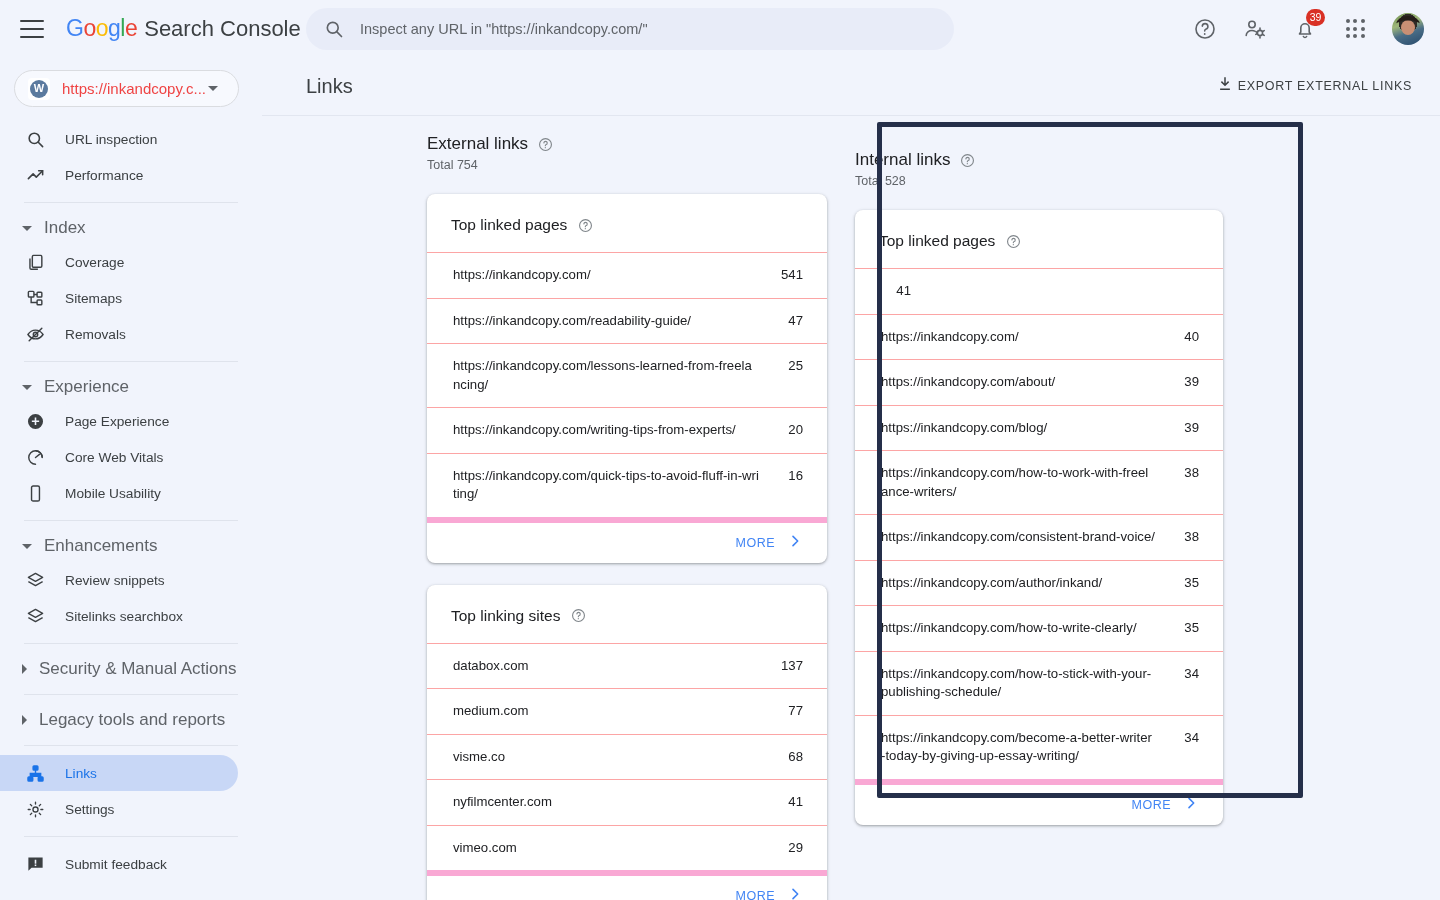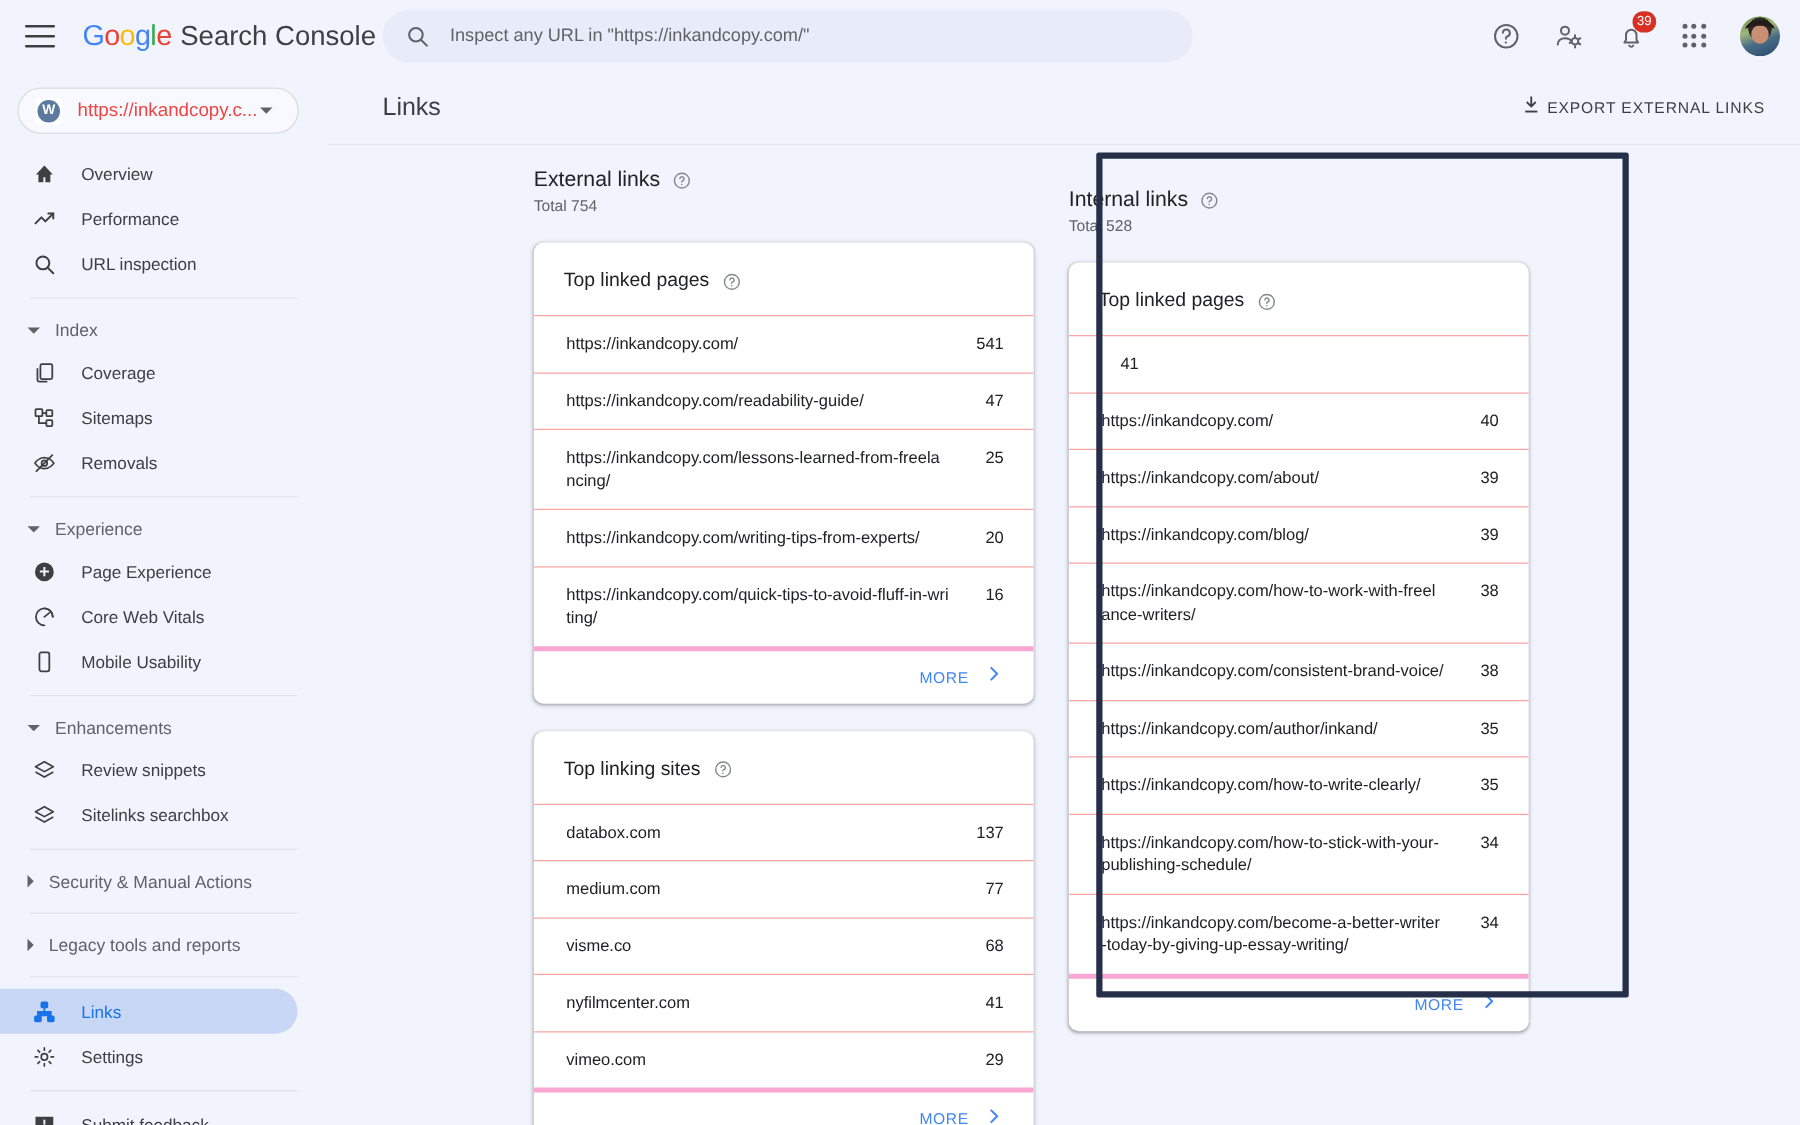--- a/index.html
+++ b/index.html
@@ -120,21 +120,21 @@
 
   .divider { height: 1px; background: #dfe3ec; margin: 9px 24px 9px 24px; }
 
   .grouphdr {
     display: flex; align-items: center;
     height: 32px; padding-left: 22px; cursor: pointer;
   }
   .tri { width: 0; height: 0; margin-right: 12px; }
   .tri.open { border-left: 5px solid transparent; border-right: 5px solid transparent; border-top: 5px solid #5f6368; }
   .tri.closed { border-top: 5px solid transparent; border-bottom: 5px solid transparent; border-left: 5px solid #5f6368; }
-  .grouphdr .glabel { font-size: 14px; color: #5f6368; }
+  .grouphdr .glabel { font-size: 17px; color: #5f6368; }
 
   
   .main { position: absolute; top: 57px; left: 262px; width: 1178px; height: 843px; }
   .page-head {
     height: 58px; display: flex; align-items: center;
     padding: 0 28px 0 44px;
   }
   .page-title { font-size: 20px; color: #3c4043; font-weight: 400; }
   .export-btn {
     margin-left: auto; display: flex; align-items: center; cursor: pointer;
@@ -165,21 +165,21 @@
   .row {
     display: flex; align-items: flex-start;
     border-top: 1px solid #fca5a5;
     padding: 13px 24px 13px 26px;
     min-height: 43px; cursor: pointer;
   }
   .row:first-of-type { border-top: 1px solid #ecedef; }
   .row-url { font-size: 13.2px; color: #202124; line-height: 18.5px; flex: 1; word-break: break-all; padding-right: 14px; }
   .row-count { font-size: 13.2px; color: #202124; line-height: 18.5px; min-width: 30px; text-align: right; }
   .more-row {
-    border-top: 4px solid #f9a8d4;
+    border-top: 6px solid #f9a8d4;
     height: 46px; display: flex; align-items: center; justify-content: flex-end;
     padding-right: 24px; gap: 12px; cursor: pointer;
   }
   .more-label { font-size: 12.5px; color: #4285f4; font-weight: 500; letter-spacing: 0.5px; }
 
   .help-icon { display: inline-flex; }
 
   
   .highlight-box {
     position: absolute; left: 877px; top: 122px;
@@ -258,47 +258,39 @@
   <div class="property">
     <span class="wp-icon">
         <span class="wp-circle">W</span>
       </span>
     <span class="property-label">https://inkandcopy.c...</span>
     <span class="caret-down"></span>
   </div>
 
   <div class="navlist">
 
-    <div class="navitem">
-      <span class="nicon">
-        <svg width="19" height="19" viewBox="0 0 24 24" fill="#3c4043">
-            <path d="M11 20v-5h2v5h5v-8h2.5L12 3 3.5 12H6v8z"></path>
-          </svg>
-      </span>
-      <span class="nlabel">Overview</span>
+
+    <div class="navitem">
+      <span class="nicon">
+        <svg width="19" height="19" viewBox="0 0 24 24" fill="none" stroke="#3c4043" stroke-width="2">
+            <circle cx="10.5" cy="10.5" r="6.5"></circle>
+            <line x1="15.5" y1="15.5" x2="21" y2="21" stroke-linecap="round"></line>
+          </svg>
+      </span>
+      <span class="nlabel">URL inspection</span>
     </div>
 
     <div class="navitem">
       <span class="nicon">
         <svg width="19" height="19" viewBox="0 0 24 24" fill="none" stroke="#3c4043" stroke-width="2" stroke-linecap="round" stroke-linejoin="round">
             <polyline points="3,16 9,10 13,14 21,6"></polyline>
             <polyline points="16,6 21,6 21,11"></polyline>
           </svg>
       </span>
       <span class="nlabel">Performance</span>
-    </div>
-
-    <div class="navitem">
-      <span class="nicon">
-        <svg width="19" height="19" viewBox="0 0 24 24" fill="none" stroke="#3c4043" stroke-width="2">
-            <circle cx="10.5" cy="10.5" r="6.5"></circle>
-            <line x1="15.5" y1="15.5" x2="21" y2="21" stroke-linecap="round"></line>
-          </svg>
-      </span>
-      <span class="nlabel">URL inspection</span>
     </div>
 
     <div class="divider"></div>
 
     <div class="grouphdr">
       <span class="tri open"></span>
       <span class="glabel">Index</span>
     </div>
 
     <div class="navitem">

